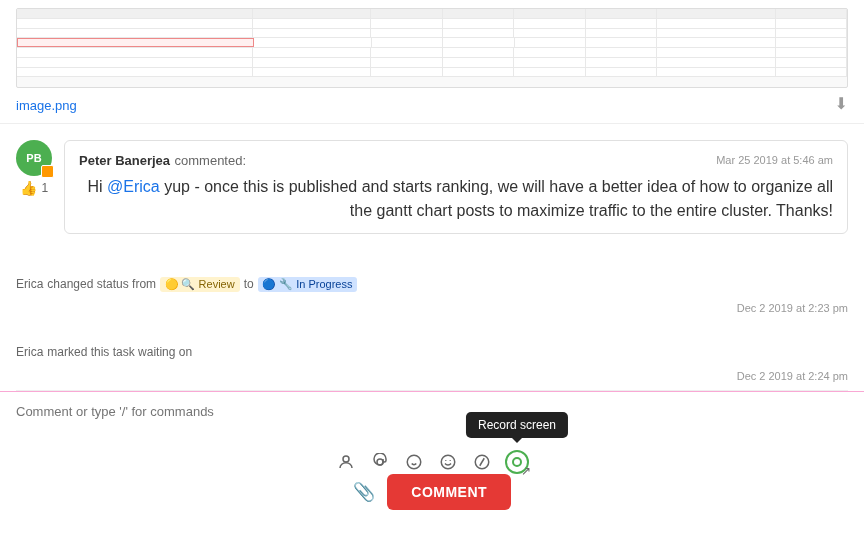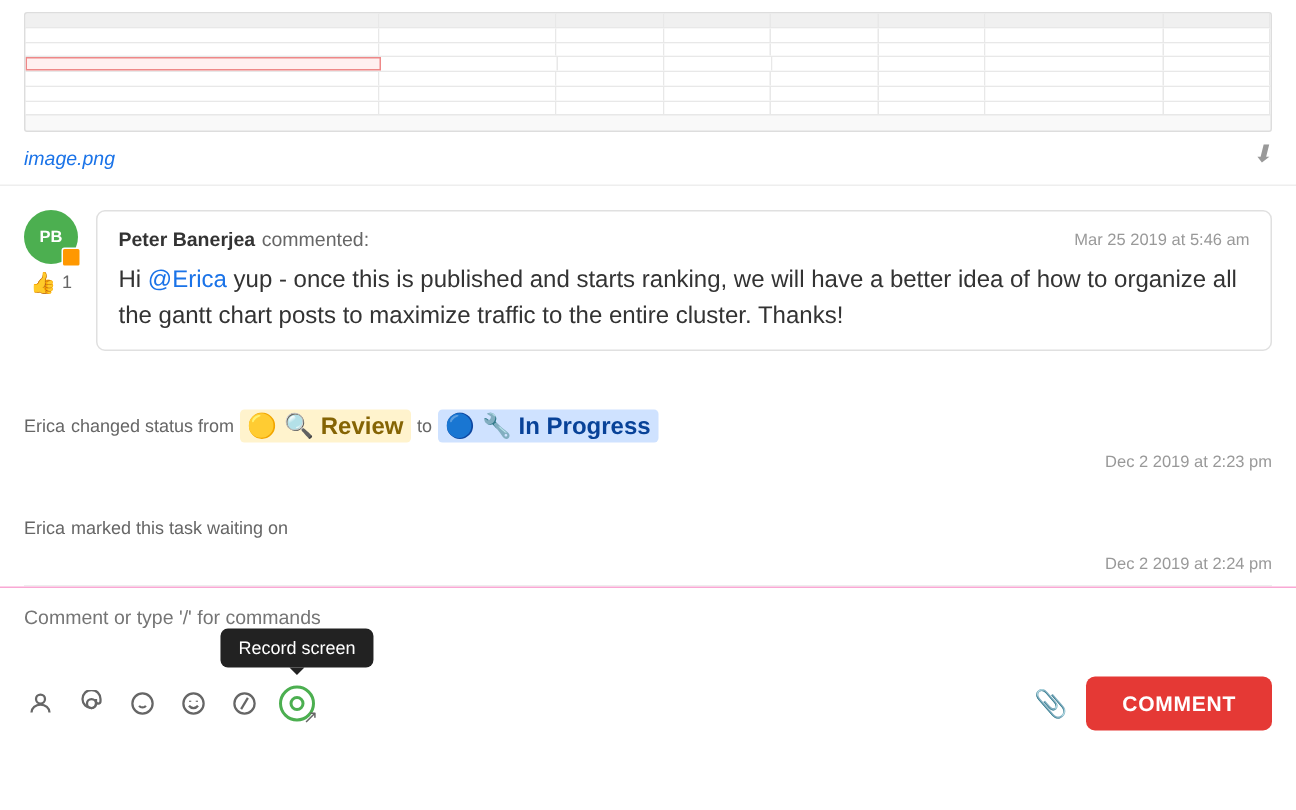--- a/index.html
+++ b/index.html
@@ -88,20 +88,21 @@
       cursor: pointer;
       font-size: 16px;
     }
 
     
     .comment-block {
       padding: 16px 16px 12px;
       display: flex;
       gap: 12px;
       background: #fff;
+      text-align: right;
     }
 
     .avatar {
       width: 36px;
       height: 36px;
       border-radius: 50%;
       background: #4caf50;
       color: #fff;
       display: flex;
       align-items: center;
@@ -205,22 +206,22 @@
       gap: 4px;
       flex-wrap: wrap;
     }
 
     .status-badge {
       display: inline-flex;
       align-items: center;
       gap: 2px;
       padding: 1px 5px;
       border-radius: 3px;
-      font-size: 16px;
-      font-weight: 700;
+      font-size: 11px;
+      font-weight: 400;
     }
 
     .status-review {
       background: #fff3cd;
       color: #856404;
     }
 
     .status-inprogress {
       background: #cfe2ff;
       color: #084298;
@@ -258,20 +259,21 @@
       background: transparent;
       font-family: inherit;
     }
 
     .input-toolbar {
       display: flex;
       align-items: center;
       justify-content: space-between;
       margin-top: 8px;
       padding-top: 4px;
+      flex-direction: column;
     }
 
     .toolbar-left {
       display: flex;
       align-items: center;
       gap: 12px;
     }
 
     .toolbar-icon {
       width: 22px;
@@ -443,21 +445,21 @@
             <div class="fake-cell" style="flex:0.6"></div>
             <div class="fake-cell" style="flex:0.6"></div>
             <div class="fake-cell" style="flex:0.6"></div>
             <div class="fake-cell" style="flex:0.6"></div>
             <div class="fake-cell" style="flex:1"></div>
             <div class="fake-cell" style="flex:0.6"></div>
           </div>
         </div>
       </div>
     </div>
-    <div style="display:flex; justify-content:space-between; align-items:flex-start; margin-top:4px;font-style:italic;">
+    <div style="display:flex; justify-content:space-between; align-items:flex-start; margin-top:4px;">
       <a class="image-label">image.png</a>
       <span class="download-icon">⬇</span>
     </div>
   </div>
 
   <div class="comment-block">
     <div style="display:flex; flex-direction:column; align-items:center; gap:4px;">
       <div class="avatar">
         <span>PB</span>
         <div class="avatar-badge"></div>

